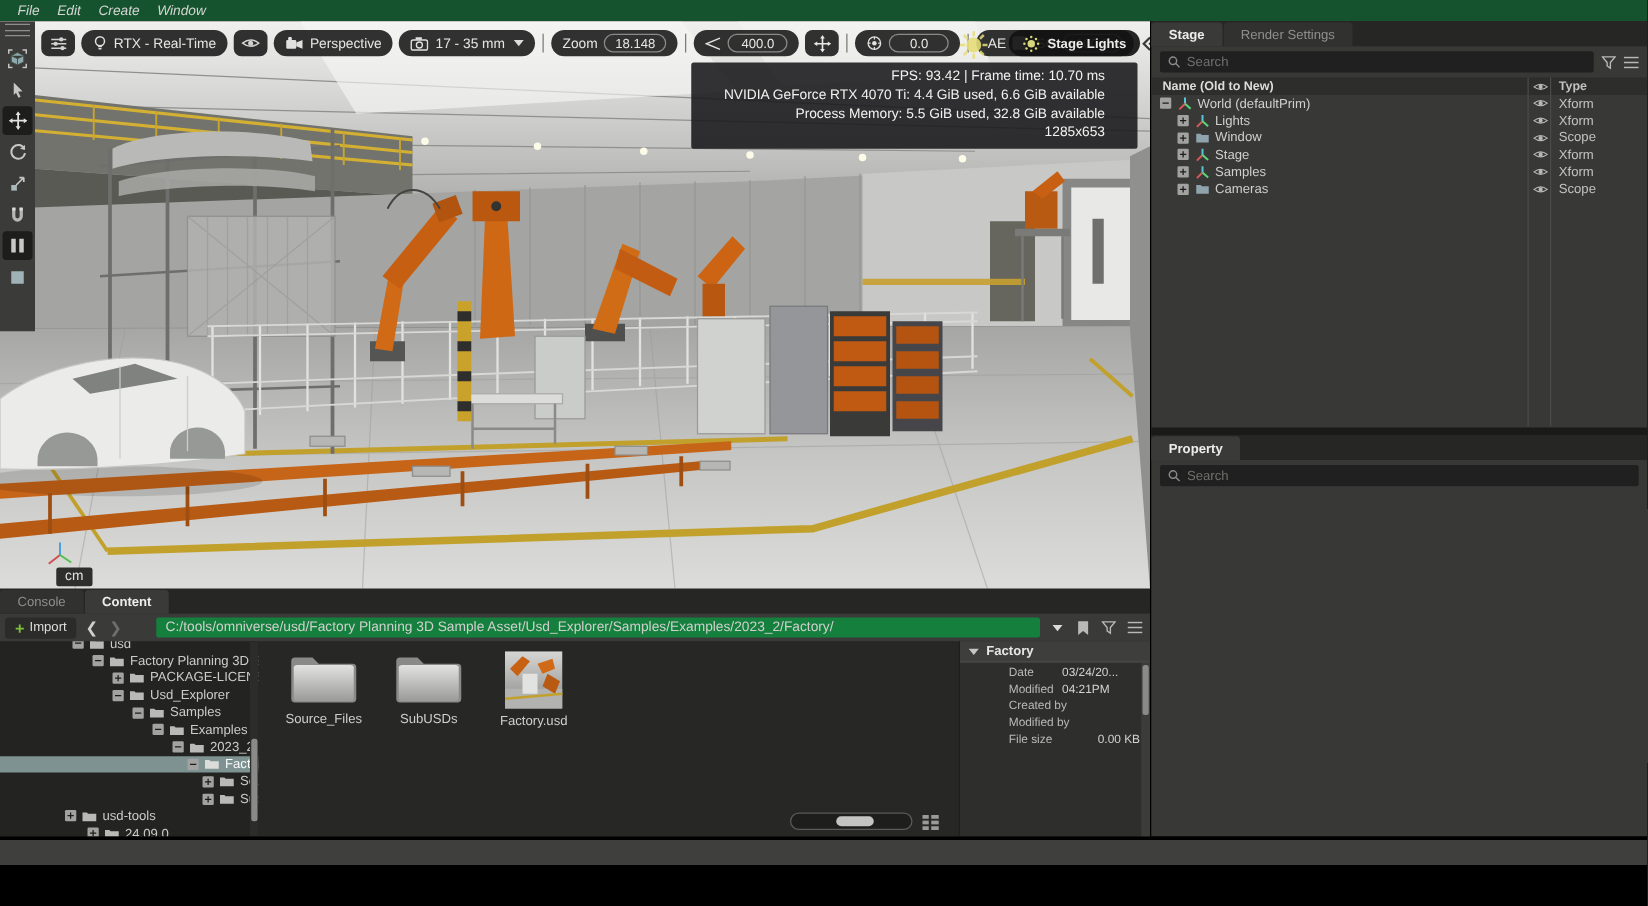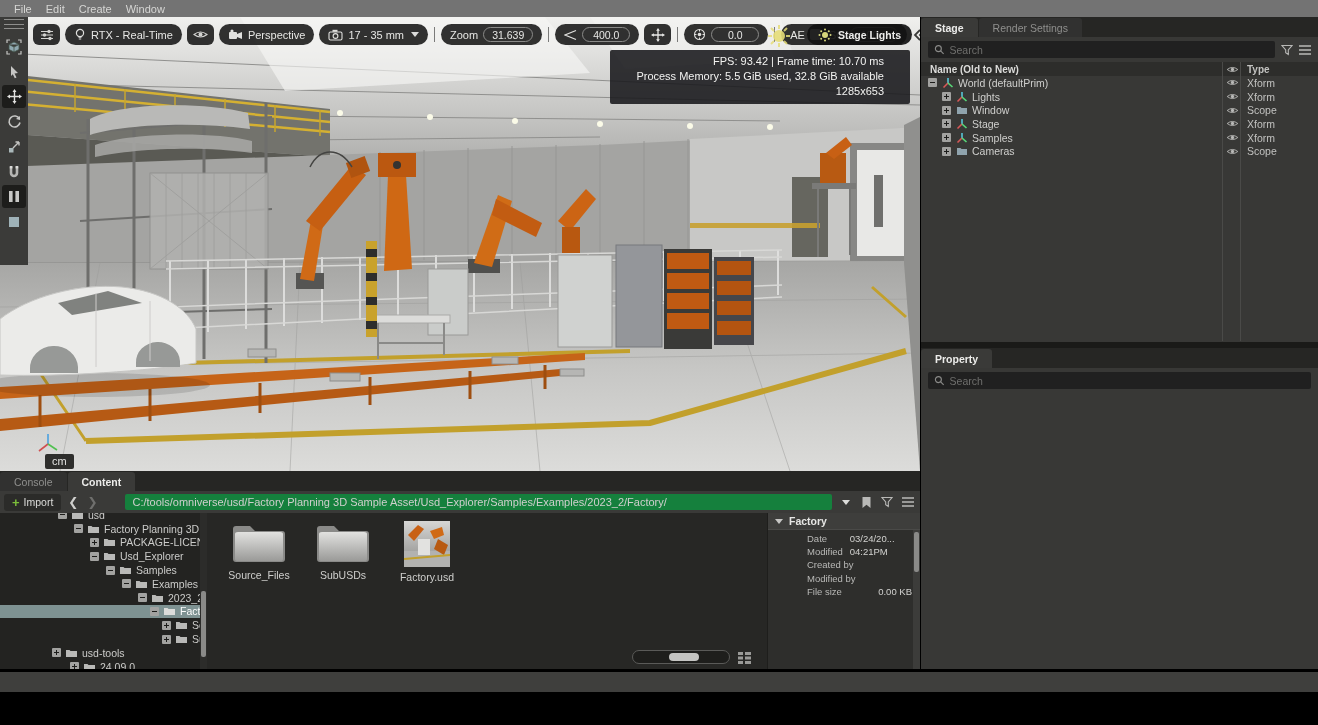--- a/index.html
+++ b/index.html
@@ -1,22 +1,22 @@
 <!DOCTYPE html>
 <html><head>
 <meta charset="utf-8">
 <style>
   * { margin:0; padding:0; box-sizing:border-box; }
   html,body { background:#000; }
   .app { position:relative; width:1318px; height:725px; background:#000; overflow:hidden;
          font-family:"Liberation Sans", sans-serif; color:#d2d2d0; font-size:11px; }
 
   
-  .menubar { position:absolute; left:0; top:0; width:1318px; height:17px; background:#737373;
-             display:flex; align-items:center; gap:2px; padding-left:8px; }
+  .menubar { position:absolute; left:0; top:0; width:1318px; height:17px; background:#14532d;
+             display:flex; align-items:center; gap:2px; padding-left:8px;font-style:italic; }
   .menubar span { padding:0 6px; color:#d6d6d4; cursor:default; }
 
   
   .viewport { position:absolute; left:0; top:17px; width:920px; height:584px; background:#9a9a98; overflow:hidden; }
   .scene { position:absolute; left:0; top:0; width:920px; height:454px; display:block; }
 
   .left-toolbar { position:absolute; left:0; top:0; width:28px; height:248px; background:#3b3b39;
                   display:flex; flex-direction:column; align-items:center; padding-top:2px; gap:2px; z-index:6; }
   .ltb-btn { width:24px; height:23px; display:flex; align-items:center; justify-content:center; border-radius:3px; }
   .ltb-btn.active { background:#1d1d1b; }
@@ -325,21 +325,21 @@
             <rect x="1" y="3" width="13" height="8" rx="1.5" stroke="#e0e0de" fill="none" stroke-width="1.1"></rect>
             <circle cx="7.5" cy="7" r="2.4" stroke="#e0e0de" fill="none" stroke-width="1.1"></circle>
             <rect x="4.5" y="0.8" width="5" height="2" fill="#e0e0de"></rect>
           </svg>
         <span>17 - 35 mm</span>
         <span class="arrow-down"></span>
       </div>
       <div class="vsep"></div>
       <div class="pill">
         <span>Zoom</span>
-        <span class="capsule">31.639</span>
+        <span class="capsule">18.148</span>
       </div>
       <div class="vsep"></div>
       <div class="pill">
         <svg width="13" height="12" viewBox="0 0 13 12">
             <path d="M12,1.5 L1,6 L12,10.5" stroke="#e0e0de" stroke-width="1.2" fill="none"></path>
           </svg>
         <span class="capsule">400.0</span>
       </div>
       <div class="tool-sq">
         <svg width="14" height="14" viewBox="0 0 15 15">
@@ -384,20 +384,21 @@
             <circle cx="10.8" cy="3.2" r="1"></circle>
             <circle cx="3.2" cy="10.8" r="1"></circle>
             <circle cx="10.8" cy="10.8" r="1"></circle>
           </g>
         </svg>
       <span>Stage Lights</span>
     </div>
 
     <div class="hud">
       <div>FPS: 93.42  |  Frame time: 10.70 ms</div>
+      <div>NVIDIA GeForce RTX 4070 Ti: 4.4 GiB used, 6.6 GiB available</div>
       <div>Process Memory: 5.5 GiB used, 32.8 GiB available</div>
       <div>1285x653</div>
     </div>
 
     <svg class="gizmo" width="24" height="24" viewBox="0 0 24 24">
         <path d="M12,13 L12,3" stroke="#4aa0e0" stroke-width="1.6"></path>
         <path d="M12,13 L3,20" stroke="#d05050" stroke-width="1.6"></path>
         <path d="M12,13 L21,19" stroke="#50c050" stroke-width="1.6"></path>
       </svg>
     <div class="unit-badge">cm</div>

